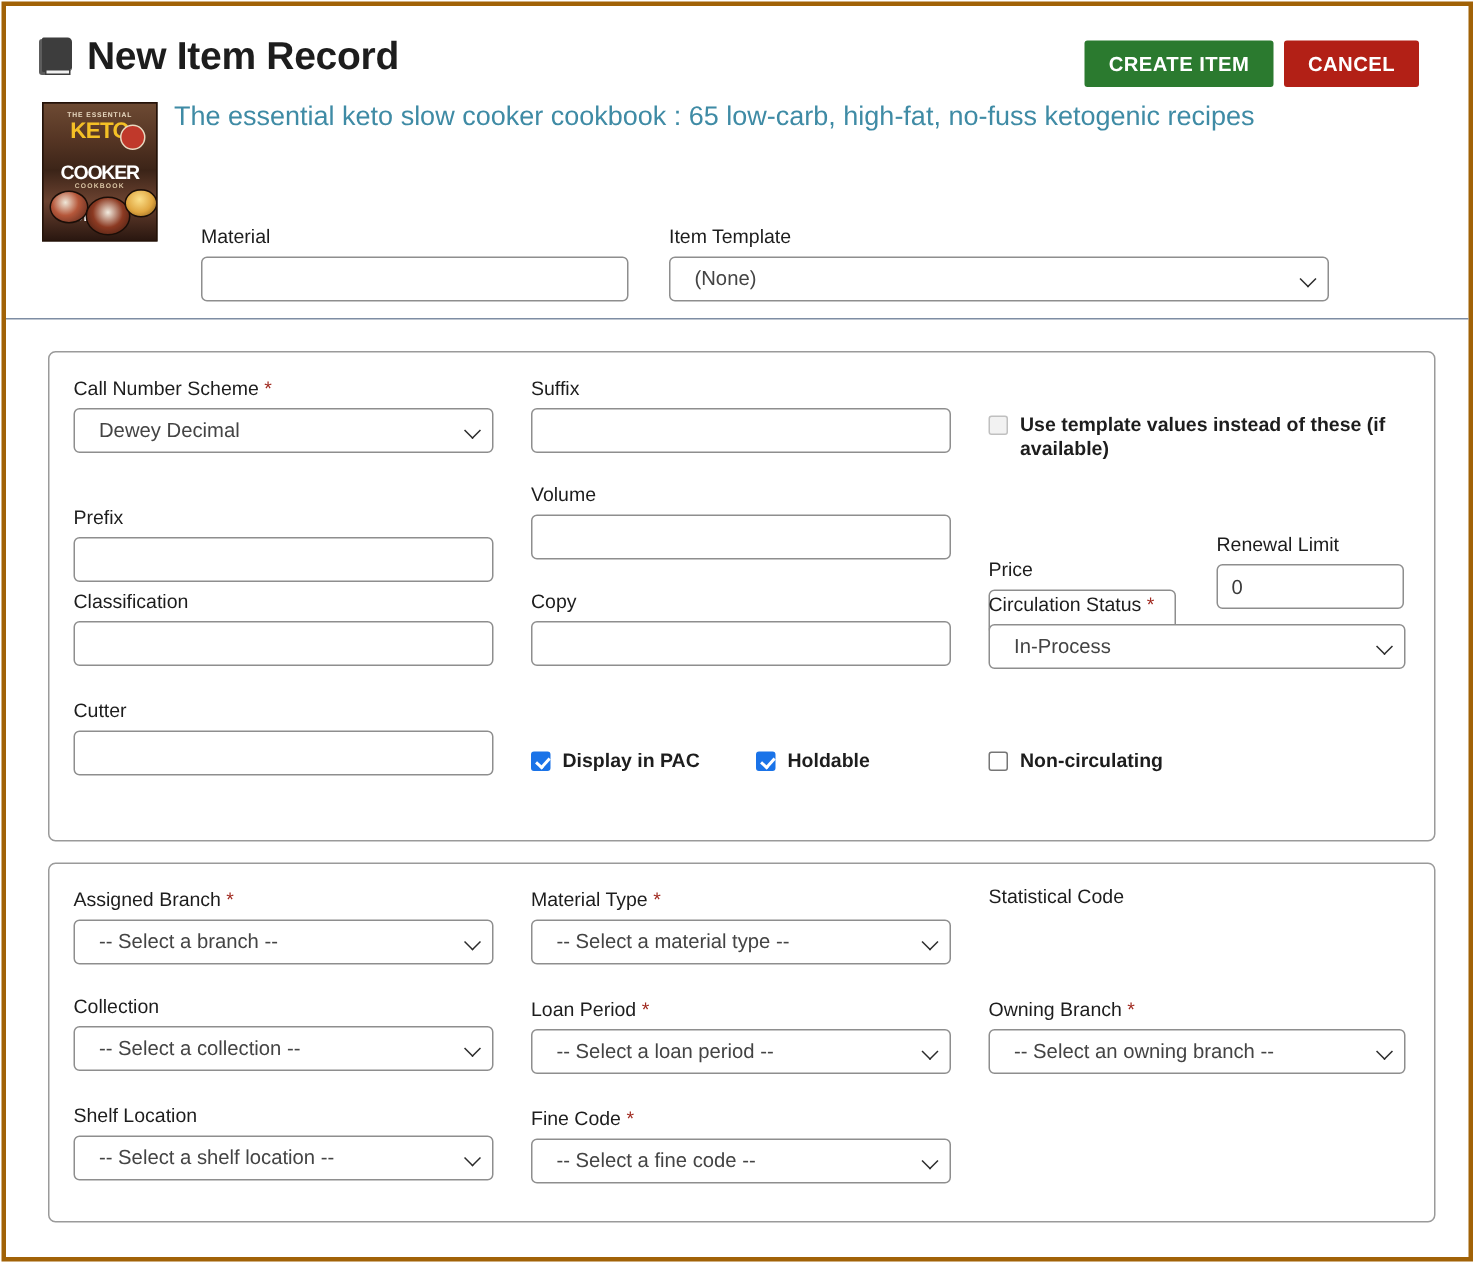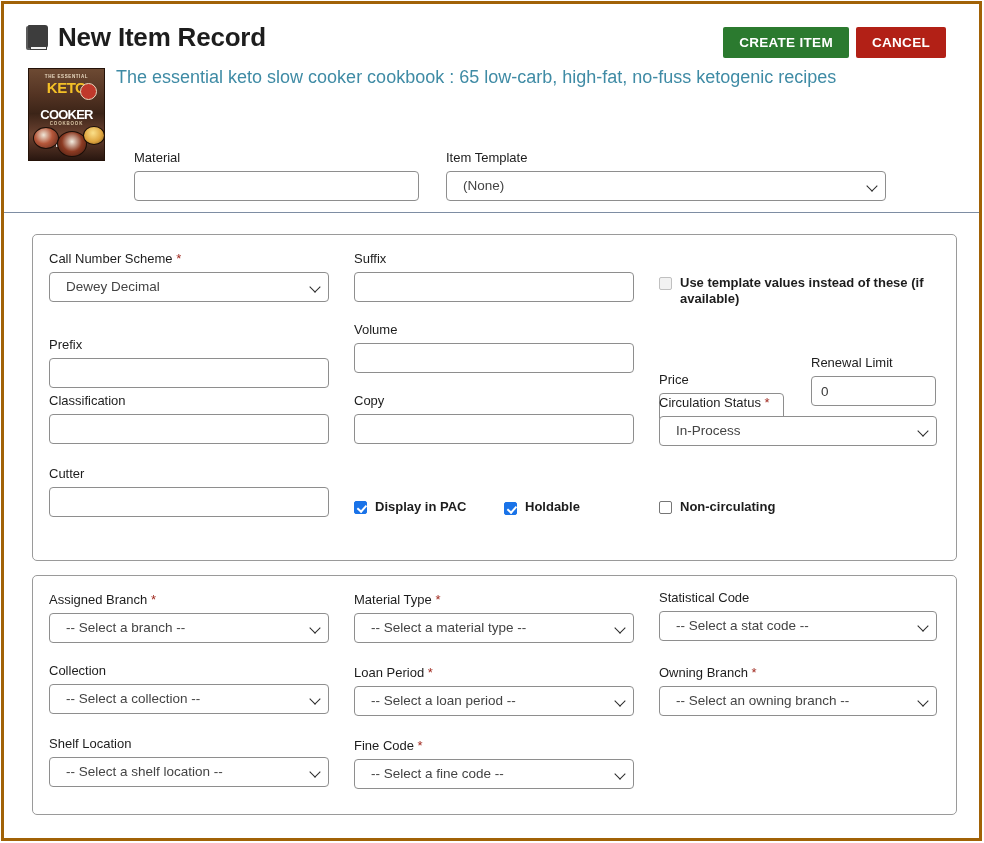--- a/index.html
+++ b/index.html
@@ -232,21 +232,21 @@
   }
   .chk-label {
     font-size: 13px; color: #1d1d1d;
     font-weight: bold; line-height: 16px;
   }
   .inline-checks {
     position: absolute; left: 321px; top: 264px;
     width: 600px; display: flex;
   }
   .inline-checks .slot1 { width: 150px; }
-  .inline-checks .slot2 { width: 155px; align-items: center; }
+  .inline-checks .slot2 { width: 155px; }
 </style>
 </head>
 <body>
 
 <div class="page-frame">
 
   <div class="header-zone">
 
     <div class="title-row">
       <span class="book-icon">
@@ -419,24 +419,20 @@
     <div class="col-b" style="top:162px;width:280px;">
       <div class="fieldlabel"><span>Fine Code</span> <span class="req">*</span></div>
       <div class="selwrap">
         <div class="selinput">-- Select a fine code --</div>
         <span class="caret"></span>
       </div>
     </div>
 
     <div class="col-c" style="top:14px;width:278px;">
       <div class="fieldlabel">Statistical Code</div>
-      <div class="selwrap">
-        <div class="selinput">-- Select a stat code --</div>
-        <span class="caret"></span>
-      </div>
     </div>
 
     <div class="col-c" style="top:89px;width:278px;">
       <div class="fieldlabel"><span>Owning Branch</span> <span class="req">*</span></div>
       <div class="selwrap">
         <div class="selinput">-- Select an owning branch --</div>
         <span class="caret"></span>
       </div>
     </div>
   </div>

